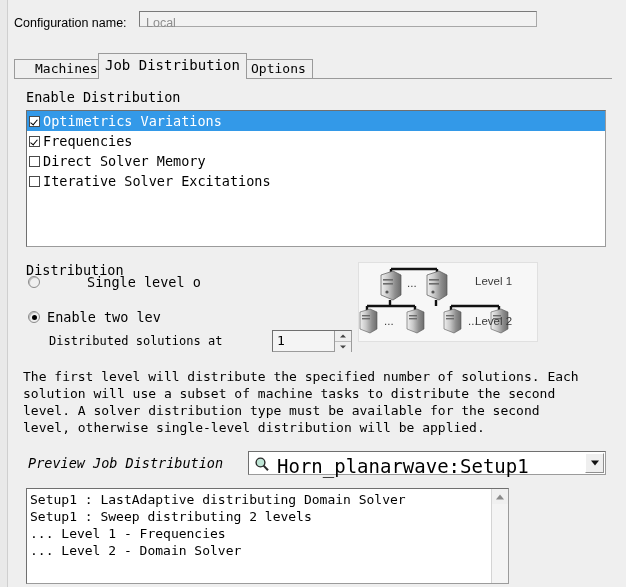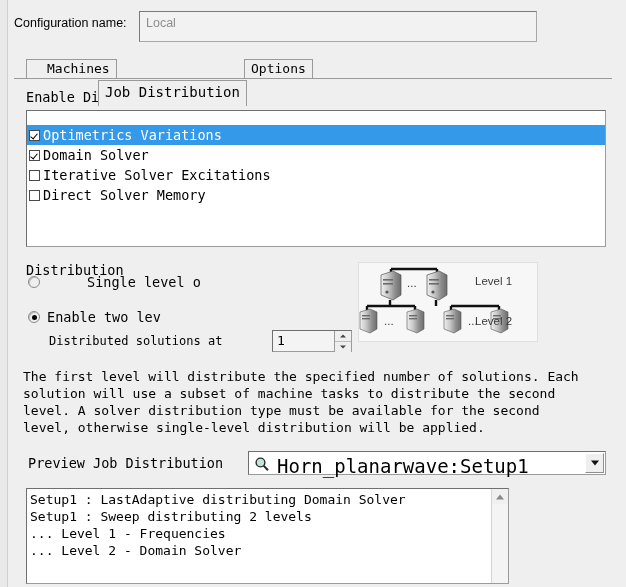--- a/index.html
+++ b/index.html
@@ -9,46 +9,46 @@
     font-family:"Liberation Sans", sans-serif;
     font-size:12px;color:#000;
     position:relative;
   }
   .page{position:absolute;left:0;top:0;width:626px;height:587px;background:#efefef;}
   .leftedge{position:absolute;left:0;top:0;width:7px;height:587px;background:#e9e9e9;border-right:1px solid #cfcfcf;}
   .mono{font-family:"DejaVu Sans Mono","Liberation Mono",monospace;}
 
   
   .cfg-label{position:absolute;left:14px;top:16px;font-size:12.5px;font-family:"Liberation Sans",sans-serif;color:#000;}
-  .cfg-input{position:absolute;left:139px;top:11px;width:398px;height:31px;
+  .cfg-input{position:absolute;left:139px;top:11px;width:398px;height:16px;
     background:#f2f2f2;border:1px solid #a8a8a8;border-top-color:#7a7a7a;border-left-color:#7a7a7a;
     box-sizing:border-box;}
   .cfg-input .val{position:absolute;left:6px;top:4px;color:#8d8d8d;font-size:12.5px;}
 
   
   .tabstrip{position:absolute;left:14px;top:53px;width:598px;height:26px;}
   .tab{position:absolute;top:6px;height:20px;box-sizing:border-box;
        background:#efefef;border:1px solid #9a9a9a;border-bottom:none;
        font-family:"DejaVu Sans Mono","Liberation Mono",monospace;font-size:13px;
        padding:1px 6px 0 6px;white-space:nowrap;color:#000;}
   .tab.active{top:0;height:26px;padding-top:3px;background:#efefef;border-color:#9a9a9a;z-index:3;font-size:14px;}
-  .tab.t1{left:12px;padding-left:20px;}
-  .tab.t2{left:84px;z-index:3;margin-top:27px;}
+  .tab.t1{left:0;padding-left:20px;}
+  .tab.t2{left:84px;z-index:3;}
   .tab.t3{left:230px;}
   .tabline{position:absolute;left:14px;top:78px;width:598px;height:1px;background:#9a9a9a;}
 
   
   .grp-label{position:absolute;font-family:"DejaVu Sans Mono","Liberation Mono",monospace;
      font-size:13.5px;color:#000;background:transparent;}
   .listbox{position:absolute;left:26px;top:110px;width:580px;height:137px;
      background:#fff;border:1px solid #9b9b9b;border-top-color:#6f6f6f;border-left-color:#6f6f6f;
      box-sizing:border-box;overflow:hidden;}
   .lrow{height:20px;line-height:20px;padding-left:2px;display:flex;align-items:center;
      font-family:"DejaVu Sans Mono","Liberation Mono",monospace;font-size:13.5px;color:#000;white-space:nowrap;}
-  .lrow.sel{background:#3399e8;color:#fff;margin-top:14px;}
+  .lrow.sel{background:#3399e8;color:#fff;}
   .cb{width:11px;height:11px;border:1px solid #4a4a4a;background:#fff;box-sizing:border-box;
       display:inline-block;margin-right:3px;position:relative;flex:none;}
   .cb.on:after{content:"";position:absolute;left:2px;top:1px;width:3px;height:6px;
       border:solid #000;border-width:0 1.6px 1.6px 0;transform:rotate(40deg);}
 
   
   .dist-label{left:26px;top:262px;}
   .radio-row{position:absolute;display:flex;align-items:center;
      font-family:"DejaVu Sans Mono","Liberation Mono",monospace;font-size:13.5px;white-space:nowrap;}
   .rb{width:12px;height:12px;border:1px solid #8a8a8a;border-radius:50%;background:#efefef;
@@ -75,21 +75,21 @@
   .diagram svg{display:block;}
   .lvl{font-family:"Liberation Sans",sans-serif;font-size:11.5px;fill:#3a3a3a;}
 
   
   .para{position:absolute;left:23px;top:368px;width:590px;
      font-family:"DejaVu Sans Mono","Liberation Mono",monospace;font-size:13px;line-height:17px;color:#000;
      white-space:pre-wrap;}
 
   
   .prev-label{position:absolute;left:28px;top:455px;
-     font-family:"DejaVu Sans Mono","Liberation Mono",monospace;font-size:13.5px;}
+     font-family:"DejaVu Sans Mono","Liberation Mono",monospace;font-size:13.5px;font-style:italic;}
   .combo{position:absolute;left:248px;top:451px;width:358px;height:24px;background:#fff;
      border:1px solid #9b9b9b;border-top-color:#6f6f6f;border-left-color:#6f6f6f;box-sizing:border-box;}
   .combo .ctext{position:absolute;left:28px;top:3px;
      font-family:"DejaVu Sans Mono","Liberation Mono",monospace;font-size:19px;white-space:nowrap;}
   .combo .arrowbtn{position:absolute;right:1px;top:1px;width:19px;height:20px;background:#efefef;
      border:1px solid #fff;border-right-color:#8f8f8f;border-bottom-color:#8f8f8f;box-sizing:border-box;}
   .combo .arrowbtn:after{content:"";position:absolute;left:50%;top:50%;transform:translate(-50%,-50%);
      border-left:4px solid transparent;border-right:4px solid transparent;border-top:5px solid #111;}
   .magn{position:absolute;left:5px;top:4px;width:16px;height:16px;}
 
@@ -123,29 +123,29 @@
 
   <div class="grp-label" style="left:26px;top:89px;">Enable Distribution</div>
 
   <div class="listbox">
     <div class="lrow sel">
       <span class="cb on"></span>
       <span>Optimetrics Variations</span>
     </div>
     <div class="lrow">
       <span class="cb on"></span>
-      <span>Domain Solver</span>
+      <span>Frequencies</span>
+    </div>
+    <div class="lrow">
+      <span class="cb"></span>
+      <span>Direct Solver Memory</span>
     </div>
     <div class="lrow">
       <span class="cb"></span>
       <span>Iterative Solver Excitations</span>
-    </div>
-    <div class="lrow">
-      <span class="cb"></span>
-      <span>Direct Solver Memory</span>
     </div>
   </div>
 
   <div class="grp-label dist-label">Distribution</div>
 
   <div class="radio-row r1">
     <span class="rb"></span>
     <span>Single level o</span>
   </div>
   <div class="radio-row r2">

